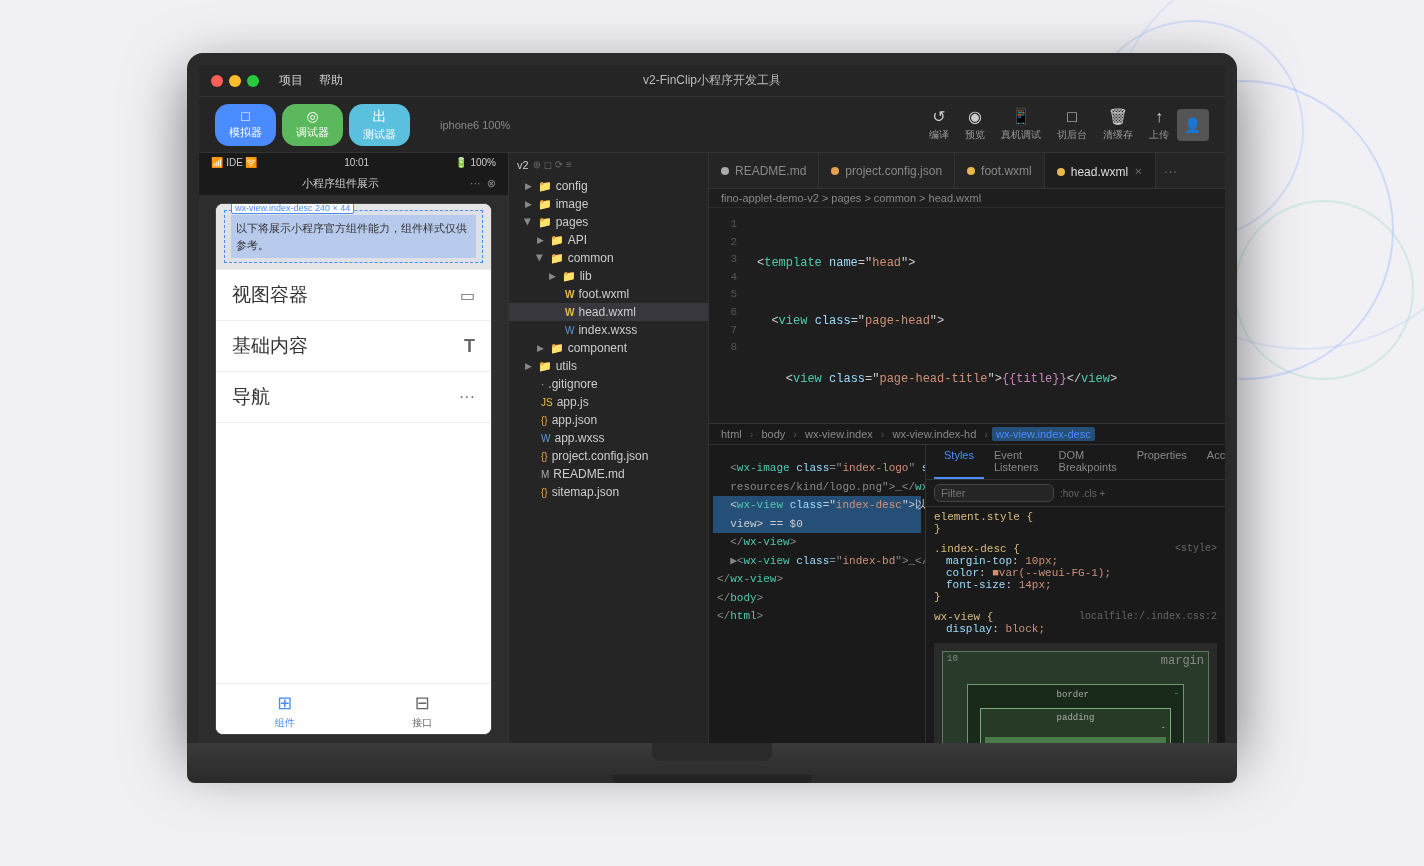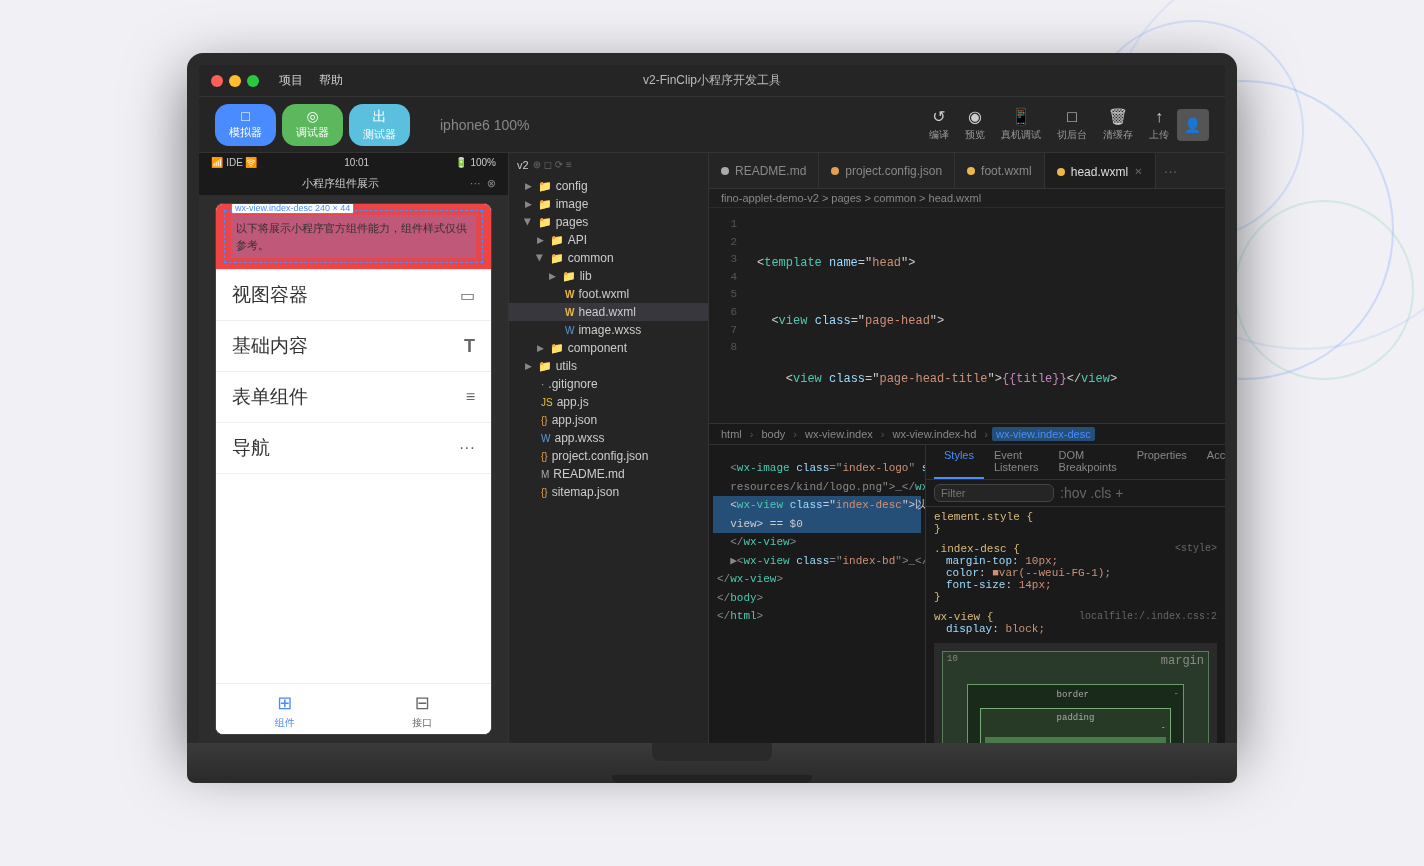--- a/index.html
+++ b/index.html
@@ -144,21 +144,21 @@
       align-items: center;
       gap: 1px;
       cursor: pointer;
     }
     .toolbar-tab .tab-icon { font-size: 14px; }
     .toolbar-tab.active-blue { background: #4a8cff; }
     .toolbar-tab.active-green { background: #5cb85c; }
     .toolbar-tab.active-cyan { background: #5bc0de; }
 
     .toolbar-device-label {
-      font-size: 14px;
+      font-size: 11px;
       color: #888;
       margin-left: 8px;
       padding-left: 14px;
     }
 
     .toolbar-spacer { flex: 1; }
 
     .toolbar-actions {
       display: flex;
       gap: 16px;
@@ -451,21 +451,21 @@
     .styles-filter input {
       background: #252525;
       border: 1px solid #444;
       color: #ccc;
       font-size: 11px;
       padding: 2px 6px;
       border-radius: 6px;
       width: 120px;
       outline: none;
     }
-    .filter-hint { font-size: 14px; color: #666; }
+    .filter-hint { font-size: 10px; color: #666; }
 
     .styles-content {
       flex: 1;
       overflow: auto;
       font-family: 'Courier New', monospace;
       font-size: 11px;
       padding: 4px 8px;
     }
     .style-block { margin-bottom: 8px; }
     .style-selector { color: #d7ba7d; }
@@ -617,41 +617,37 @@
               <span></span>
               <span>小程序组件展示</span>
               <span style="display:flex;gap:6px;color:#888">
                 <span>···</span>
                 <span>⊗</span>
               </span>
             </div>
 
             <div class="phone-inner">
 
-              <div style="padding: 6px 8px; background: #ef4444; border-bottom: 1px solid #eee; flex-shrink: 0;">
+              <div style="padding: 6px 8px; background: #e5e5e5; border-bottom: 1px solid #eee; flex-shrink: 0;">
                 <div style="border: 1px dashed #4a8cff; padding: 4px 6px; position: relative; background: rgba(74,140,255,0.05);">
                   <div style="position:absolute;top:-9px;left:6px;background:#fff;font-size:9px;color:#4a8cff;border:1px solid #4a8cff;padding:0 3px;border-radius:2px;">wx-view.index-desc  240 × 44</div>
                   <div style="font-size:11px;color:#333;background:rgba(74,140,255,0.25);padding:5px;line-height:1.5;">以下将展示小程序官方组件能力，组件样式仅供参考。</div>
                 </div>
               </div>
 
               <div style="flex:1;overflow-y:auto;background:#fff;">
                 <div class="phone-component-row">
                   <span class="phone-component-name">视图容器</span>
                   <span class="phone-component-icon">▭</span>
                 </div>
                 <div class="phone-component-row">
                   <span class="phone-component-name">基础内容</span>
                   <span class="phone-component-icon" style="font-size:18px;font-weight:bold;">T</span>
                 </div>
                 <div class="phone-component-row">
-                  <span class="phone-component-name">表单组件</span>
-                  <span class="phone-component-icon">≡</span>
-                </div>
-                <div class="phone-component-row">
                   <span class="phone-component-name">导航</span>
                   <span class="phone-component-icon">···</span>
                 </div>
               </div>
 
               <div class="phone-bottom-tabs">
                 <div class="phone-bottom-tab active">
                   <span class="tab-icon">⊞</span>
                   <span>组件</span>
                 </div>
@@ -706,21 +702,21 @@
             <span>foot.wxml</span>
           </div>
           <div class="tree-item tree-indent-3 selected">
             <span style="width:12px;display:inline-block"></span>
             <span class="file-wxml">W</span>
             <span>head.wxml</span>
           </div>
           <div class="tree-item tree-indent-3">
             <span style="width:12px;display:inline-block"></span>
             <span class="file-wxss">W</span>
-            <span>image.wxss</span>
+            <span>index.wxss</span>
           </div>
           <div class="tree-item tree-indent-2">
             <span class="tree-arrow">▶</span>
             <span class="folder-icon">📁</span>
             <span>component</span>
           </div>
           <div class="tree-item tree-indent-1">
             <span class="tree-arrow">▶</span>
             <span class="folder-icon">📁</span>
             <span>utils</span>

